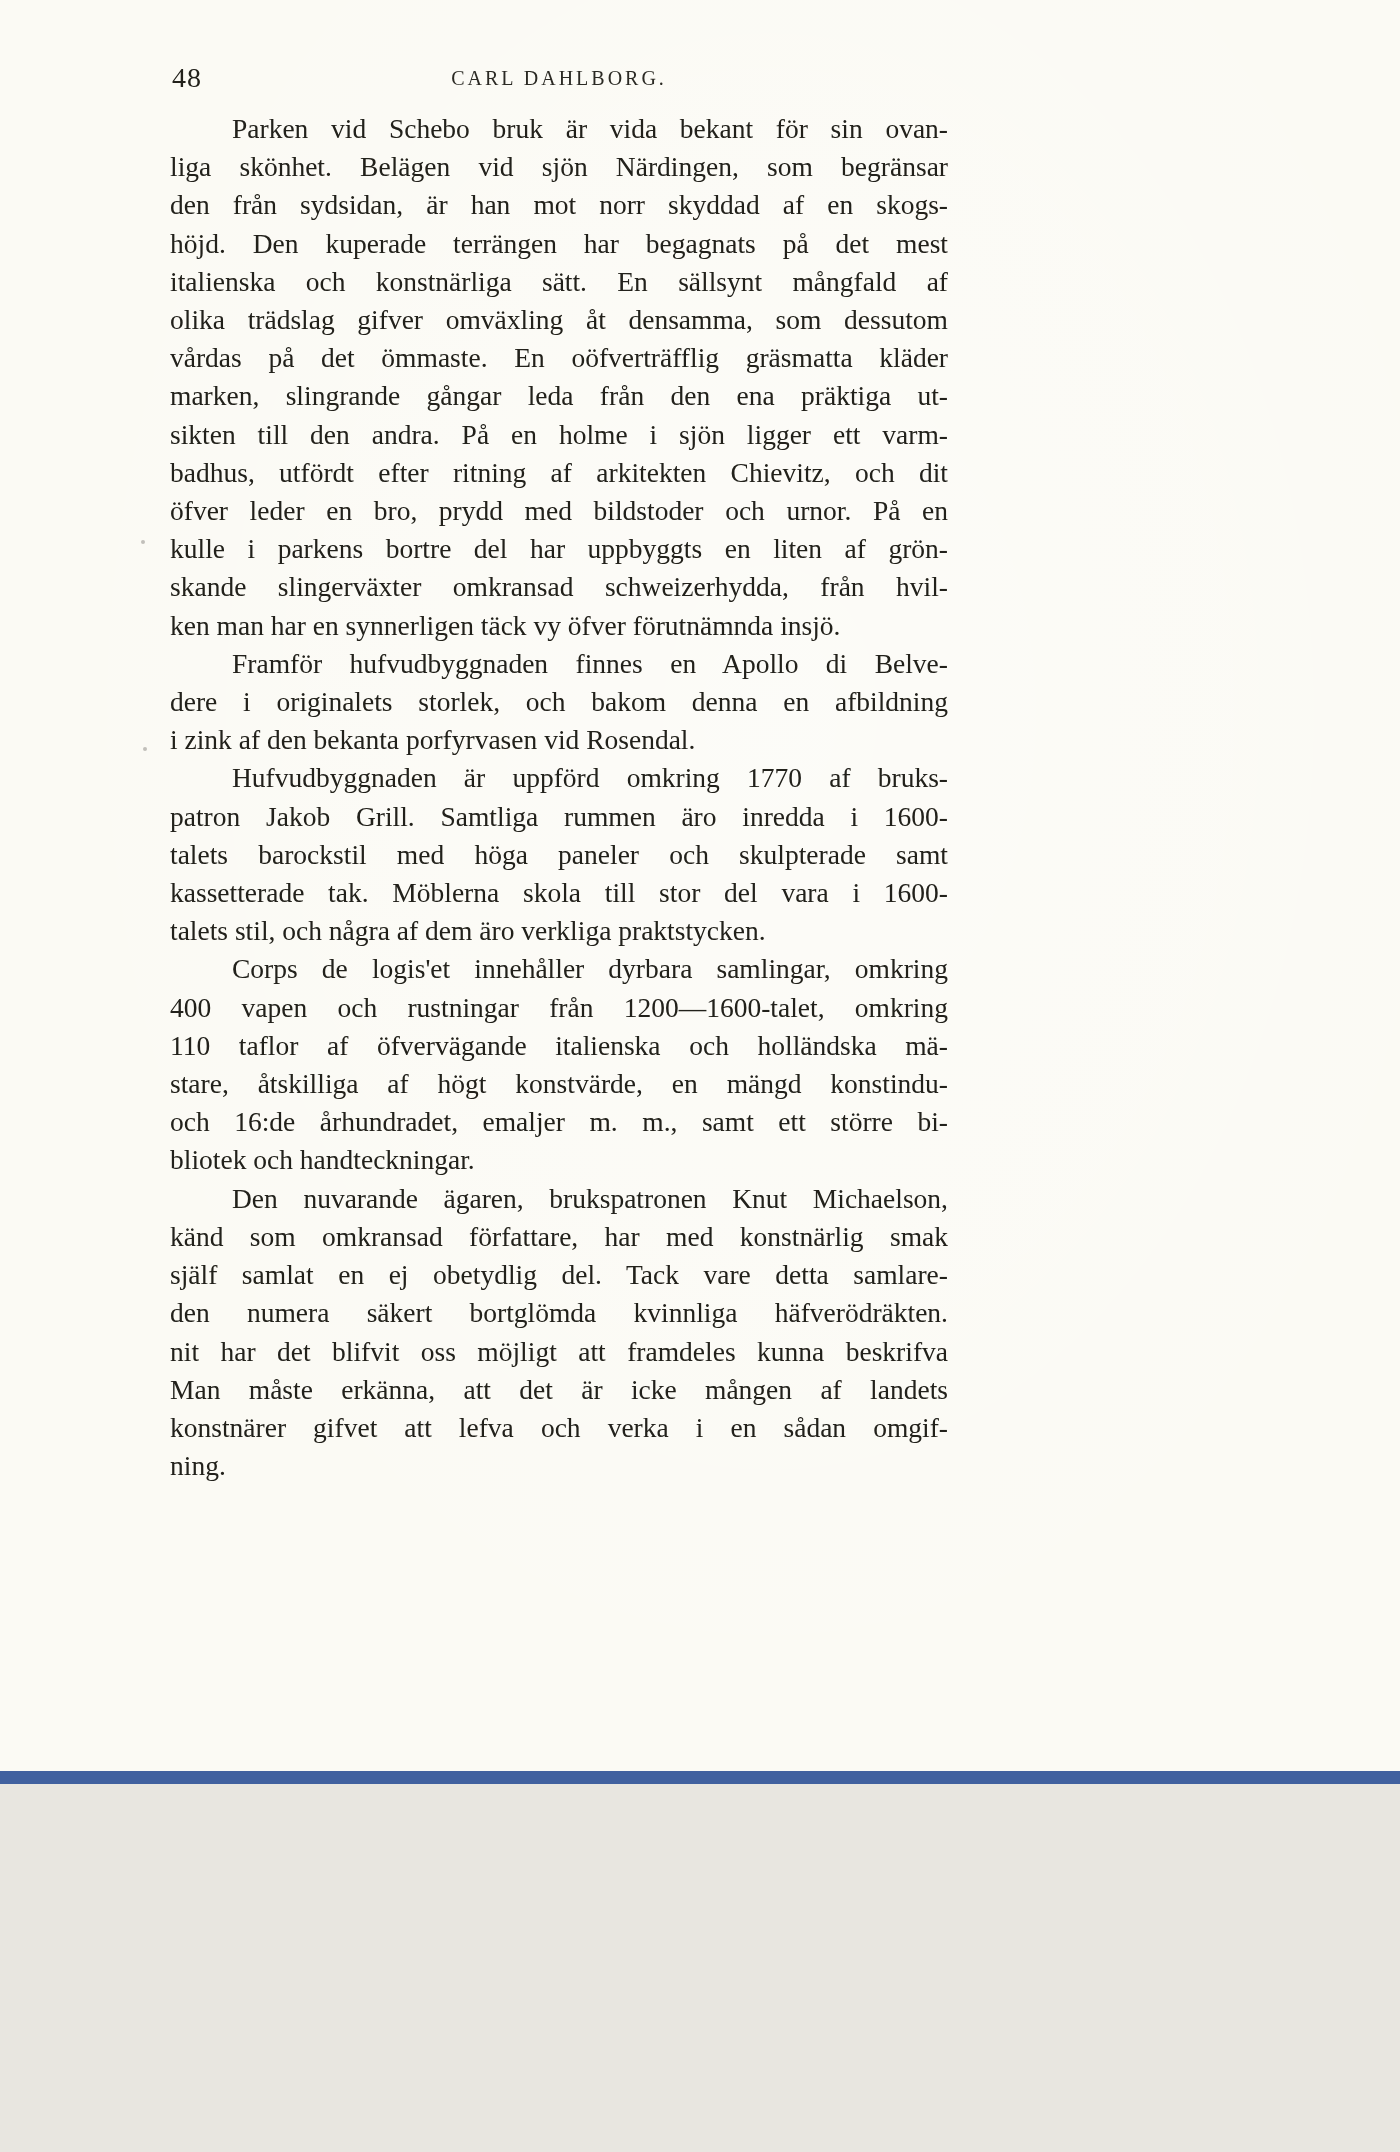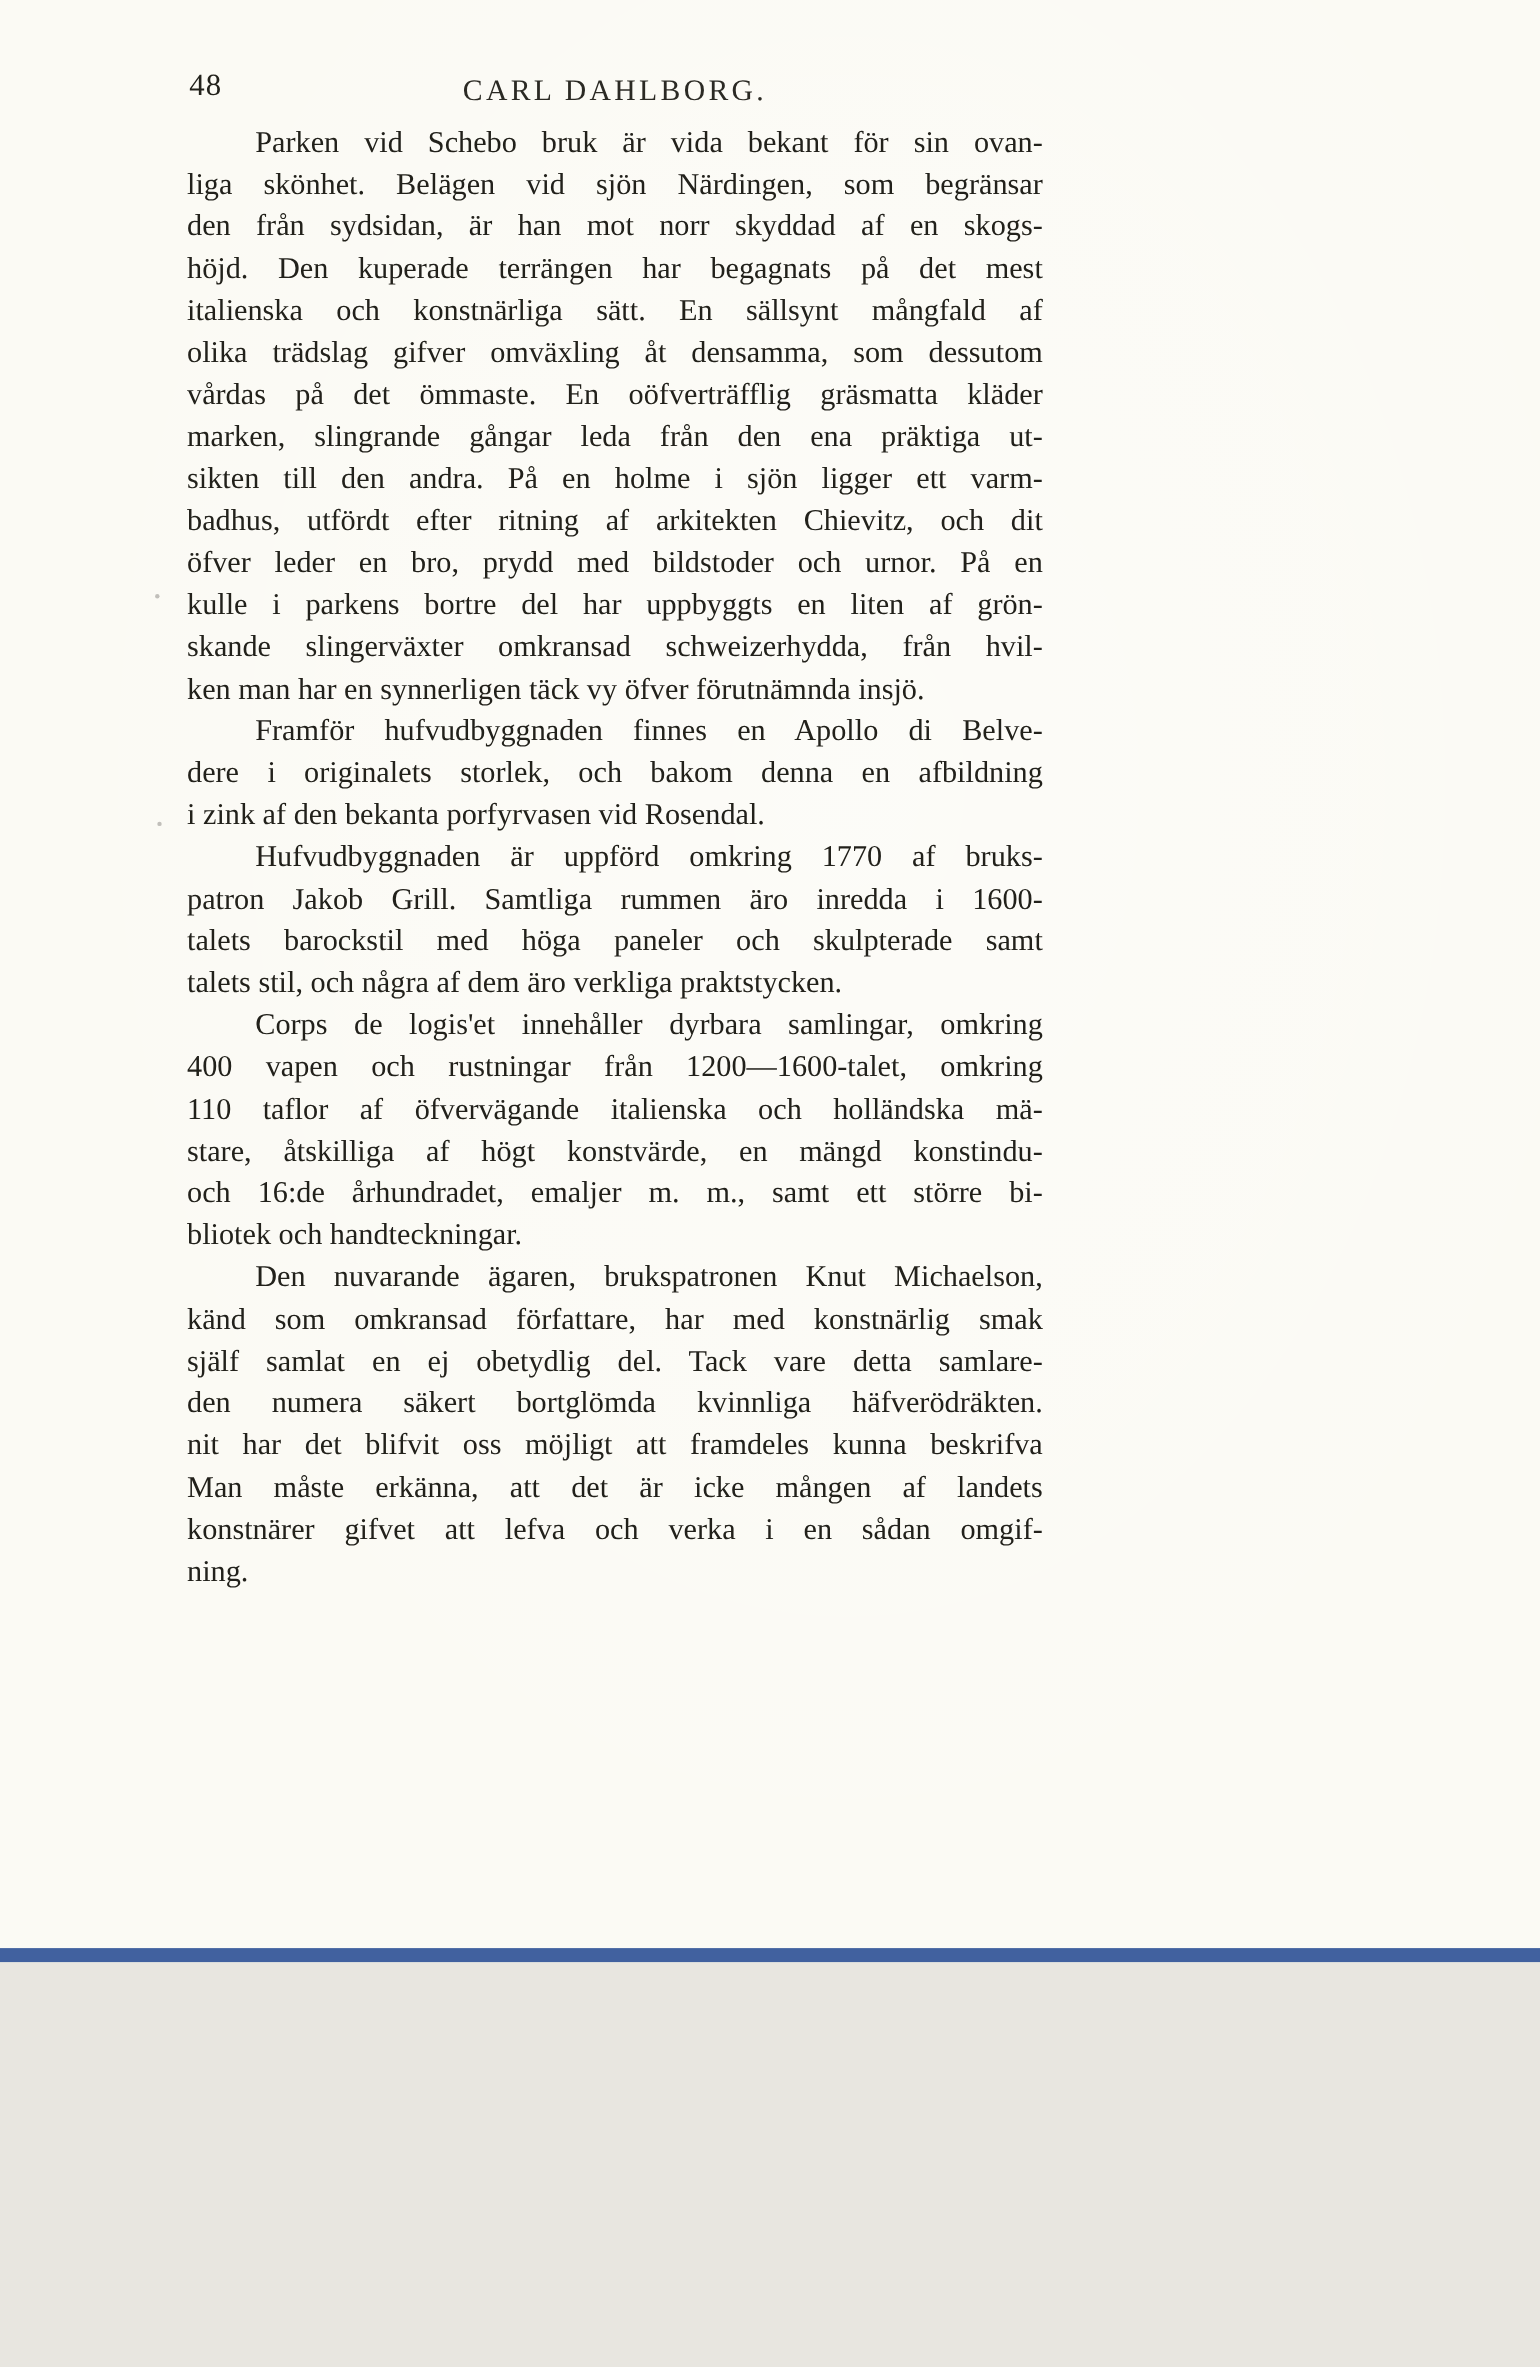--- a/index.html
+++ b/index.html
@@ -33,21 +33,21 @@
   .page-number {
     position: absolute;
     left: 2px;
     top: 0;
     font-size: 28px;
     letter-spacing: 1px;
     color: var(--ink);
   }
   .running-header {
     text-align: center;
-    font-size: 27px;
+    font-size: 20px;
     letter-spacing: 3px;
     padding-top: 5px;
     color: var(--header-ink);
   }
   .text-block {
     position: absolute;
     top: 110px;
     left: 170px;
     width: 778px;
     font-size: 27.5px;
@@ -123,20 +123,21 @@
       <div class="line">öfver leder en bro, prydd med bildstoder och urnor.  På en</div>
       <div class="line">kulle i parkens bortre del har uppbyggts en liten af grön-</div>
       <div class="line">skande slingerväxter omkransad schweizerhydda, från hvil-</div>
       <div class="line last">ken man har en synnerligen täck vy öfver förutnämnda insjö.</div>
       <div class="line first">Framför hufvudbyggnaden finnes en Apollo di Belve-</div>
       <div class="line">dere i originalets storlek, och bakom denna en afbildning</div>
       <div class="line last">i zink af den bekanta porfyrvasen vid Rosendal.</div>
       <div class="line first">Hufvudbyggnaden är uppförd omkring 1770 af bruks-</div>
       <div class="line">patron Jakob Grill.  Samtliga rummen äro inredda i 1600-</div>
       <div class="line">talets barockstil med höga paneler och skulpterade samt</div>
+      <div class="line">kassetterade tak.  Möblerna skola till stor del vara i 1600-</div>
       <div class="line last">talets stil, och några af dem äro verkliga praktstycken.</div>
       <div class="line first">Corps de logis'et innehåller dyrbara samlingar, omkring</div>
       <div class="line">400 vapen och rustningar från 1200—1600-talet, omkring</div>
       <div class="line">110 taflor af öfvervägande italienska och holländska mä-</div>
       <div class="line">stare, åtskilliga af högt konstvärde, en mängd konstindu-</div>
       <div class="line">och 16:de århundradet, emaljer m. m., samt ett större bi-</div>
       <div class="line last">bliotek och handteckningar.</div>
       <div class="line first">Den nuvarande ägaren, brukspatronen Knut Michaelson,</div>
       <div class="line">känd som omkransad författare, har med konstnärlig smak</div>
       <div class="line">själf samlat en ej obetydlig del.  Tack vare detta samlare-</div>

